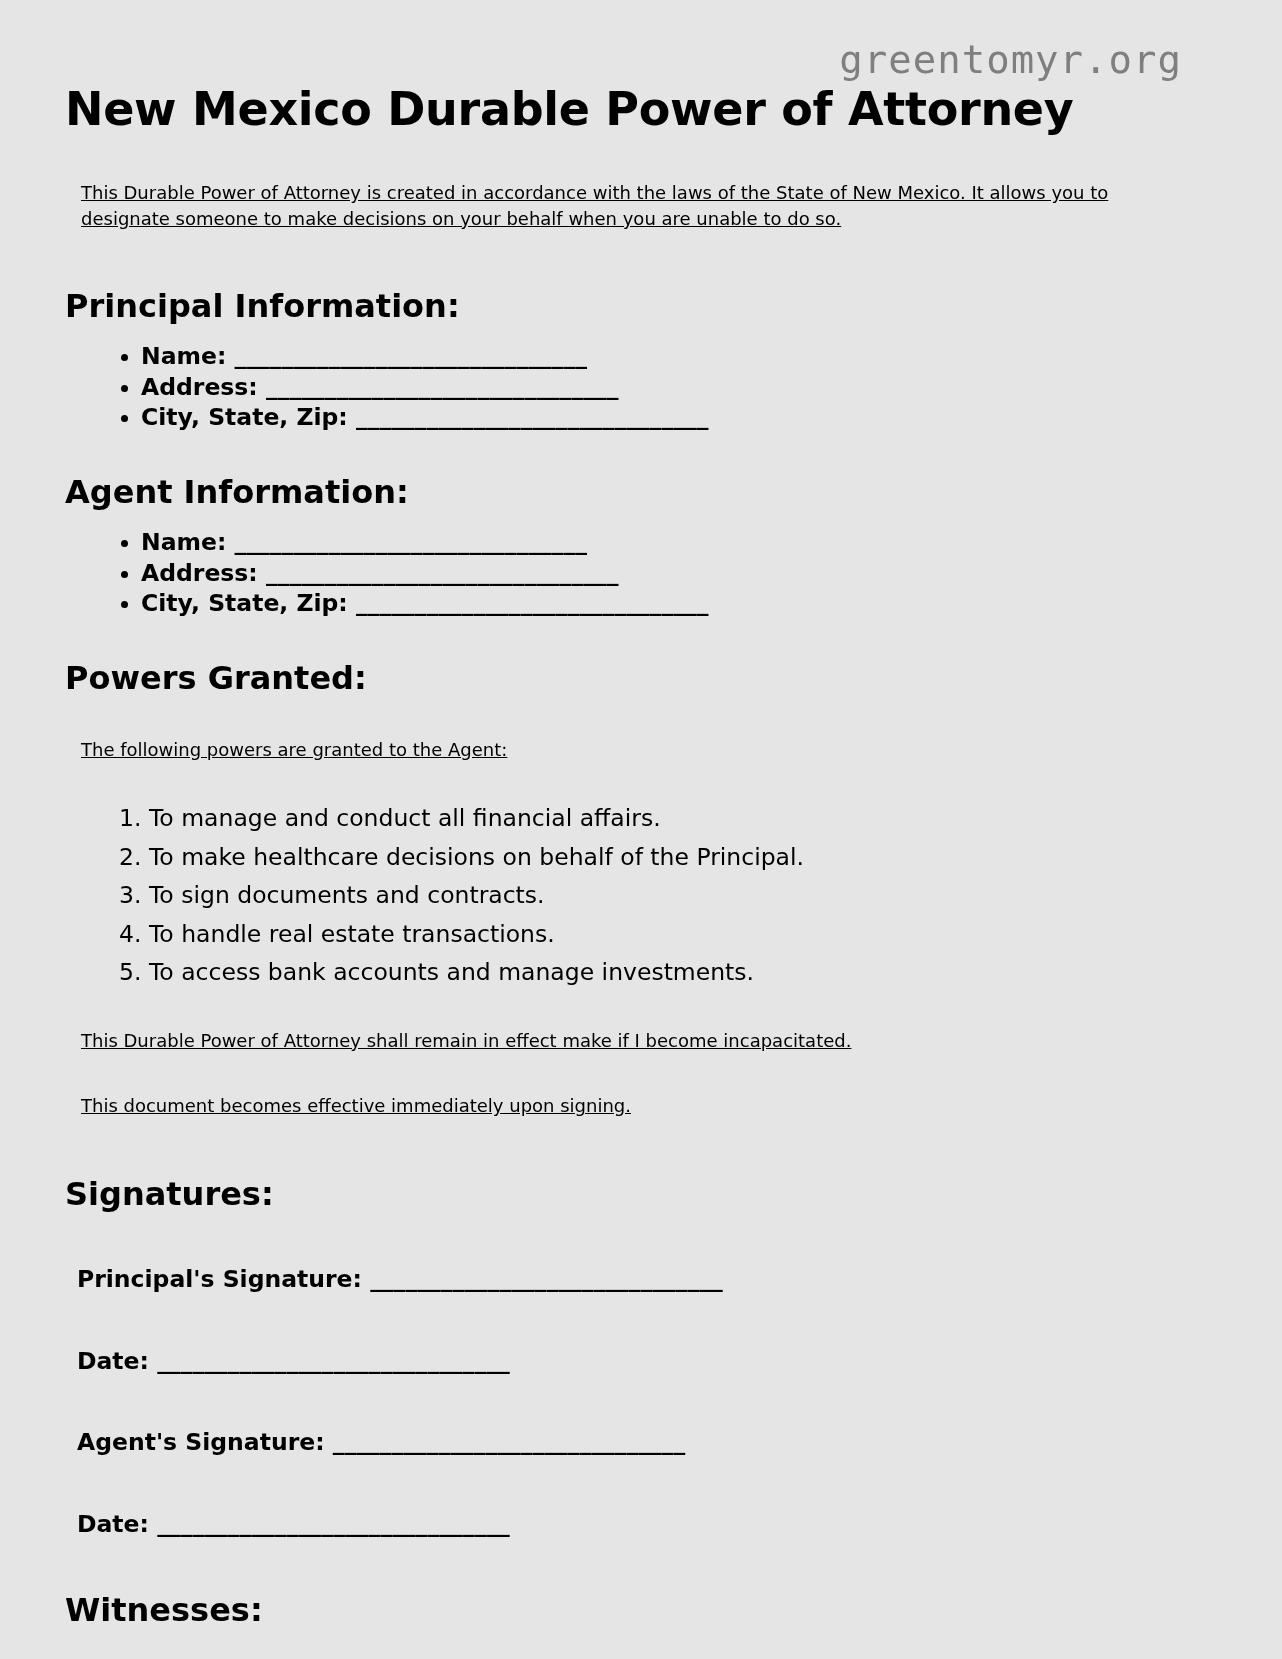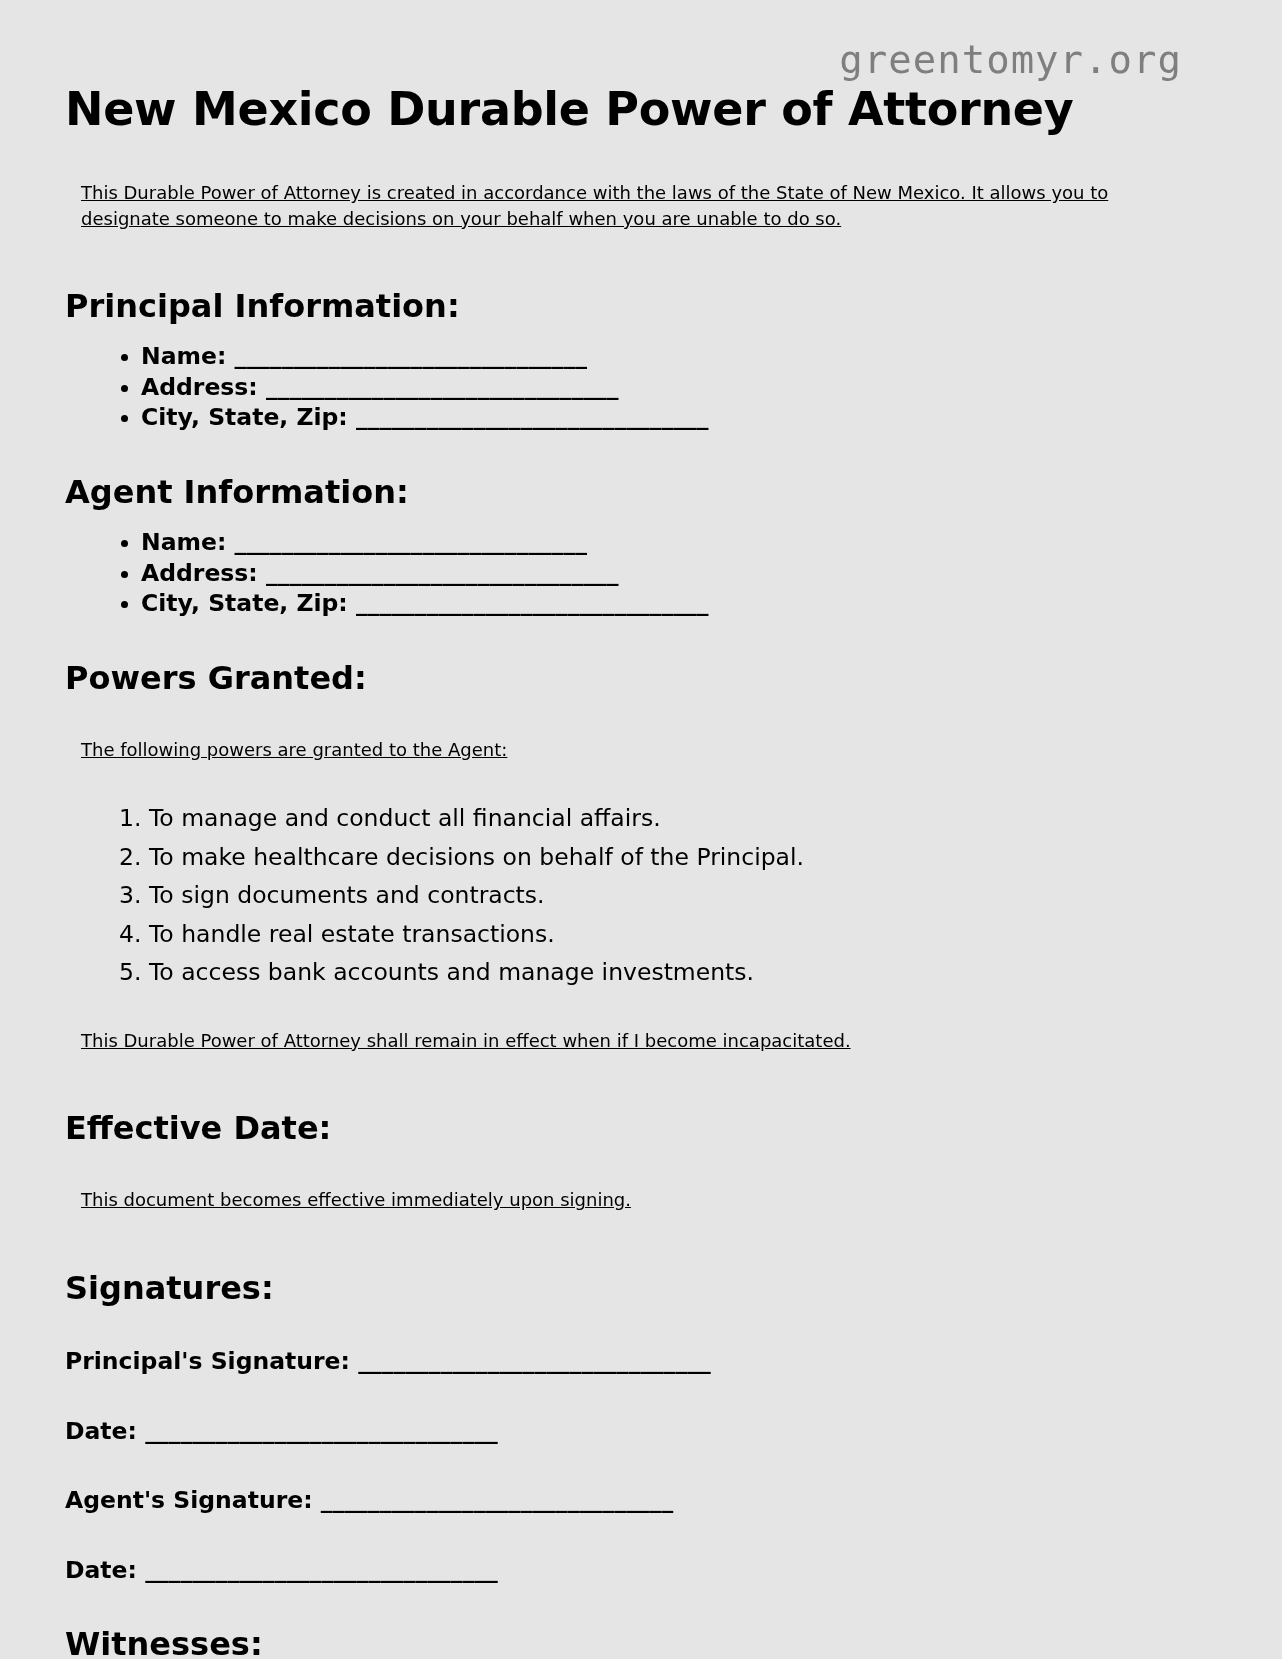--- a/index.html
+++ b/index.html
@@ -83,21 +83,21 @@
   }
   ol.powers li {
     font-weight: normal;
     line-height: 1.30;
     margin: 8px;
     padding: 0;
   }
   .sig-row {
     font-size: 23.5px;
     font-weight: bold;
-    margin: 0;
+    margin: 12px;
     padding-top: 39px;
     line-height: 1.3;
     white-space: nowrap;
   }
   .blank {
     font-weight: bold;
     letter-spacing: 0;
   }
   .lbl { font-weight: bold; }
 </style>
@@ -131,23 +131,22 @@
     <h2 class="section">Powers Granted:</h2>
     <p class="para tight">The following powers are granted to the Agent:</p>
     <ol class="powers">
       <li>To manage and conduct all financial affairs.</li>
       <li>To make healthcare decisions on behalf of the Principal.</li>
       <li>To sign documents and contracts.</li>
       <li>To handle real estate transactions.</li>
       <li>To access bank accounts and manage investments.</li>
     </ol>
 
-    <p class="para tight">This Durable Power of Attorney shall remain in effect when if I become incapacitated.</p>
+    <p class="para tight">This Durable Power of Attorney shall remain in effect make if I become incapacitated.</p>
 
-    <h2 class="section">Effective Date:</h2>
     <p class="para tight">This document becomes effective immediately upon signing.</p>
 
     <h2 class="section">Signatures:</h2>
 
     <div class="sig-row"><span class="lbl">Principal's Signature:</span> <span class="blank">______________________________</span></div>
 
     <div class="sig-row"><span class="lbl">Date:</span> <span class="blank">______________________________</span></div>
 
     <div class="sig-row"><span class="lbl">Agent's Signature:</span> <span class="blank">______________________________</span></div>
 

